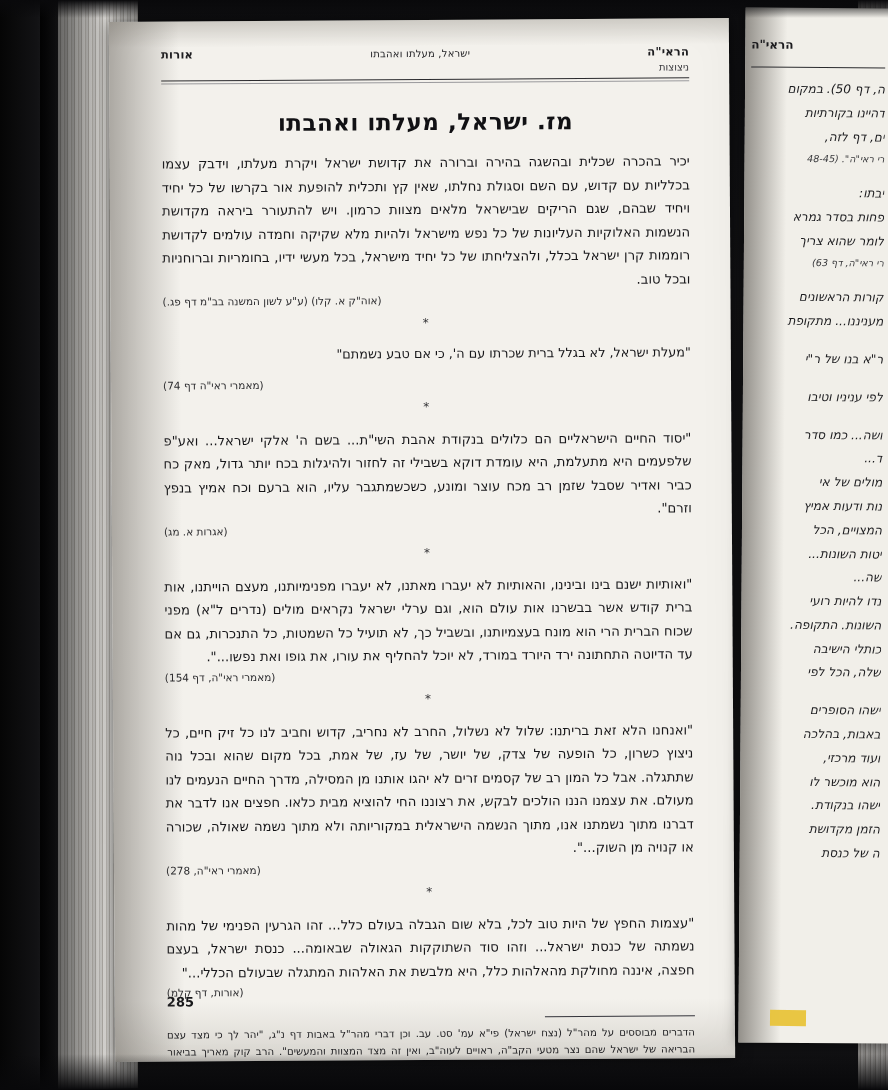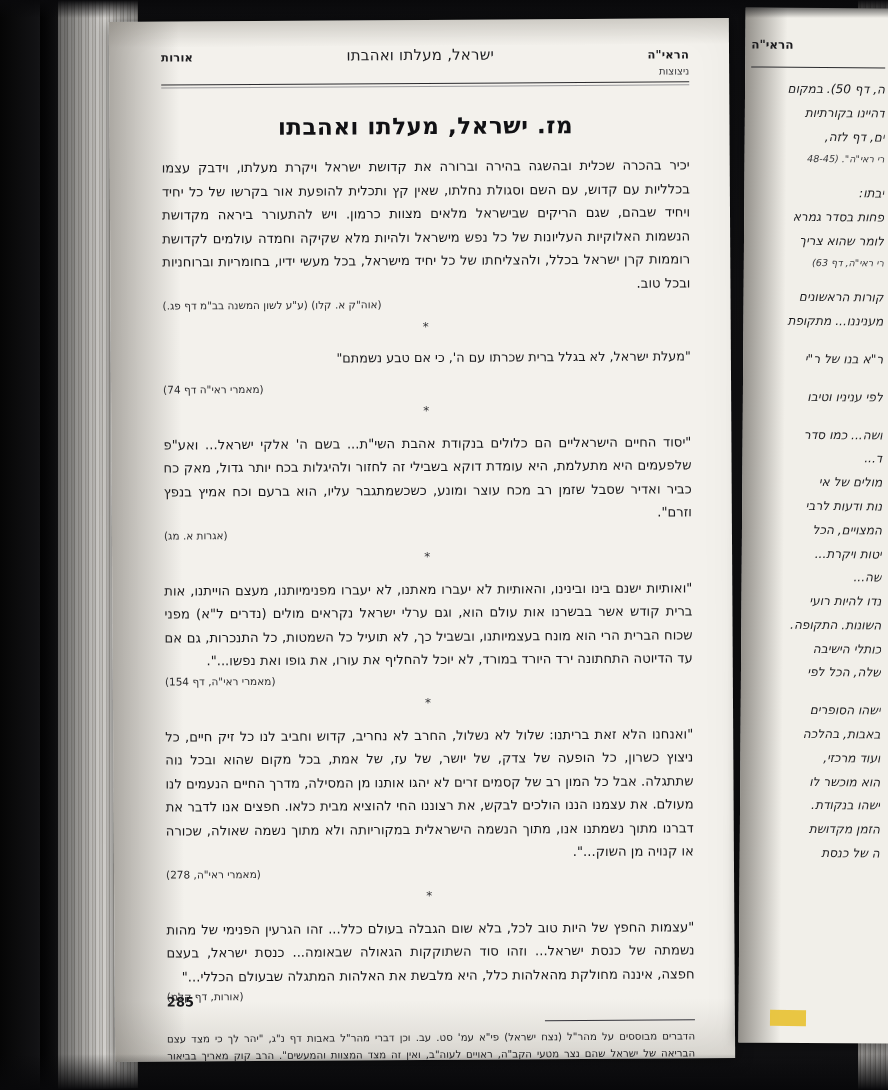--- a/index.html
+++ b/index.html
@@ -138,21 +138,21 @@
   .runhead {
     display: flex;
     justify-content: space-between;
     align-items: baseline;
     direction: rtl;
     font-size: 11.5px;
     color: #1d1d20;
     letter-spacing: 0.2px;
   }
   .runhead .center {
-    font-size: 15px;
+    font-size: 10px;
   }
   .runhead .side {
     font-size: 11.5px;
     font-weight: bold;
   }
   .runhead-2 {
     display: flex;
     justify-content: space-between;
     direction: rtl;
     font-size: 10px;
@@ -394,23 +394,23 @@
 
       <div class="gap"></div>
       <div class="rline">ר"א בנו של ר"י</div>
       <div class="gap"></div>
       <div class="rline">לפי עניניו וטיבו</div>
 
       <div class="gap"></div>
       <div class="rline">ושה... כמו סדר</div>
       <div class="rline">ד...</div>
       <div class="rline">מולים של אי</div>
-      <div class="rline">נות ודעות לרבי</div>
+      <div class="rline">נות ודעות אמיץ</div>
       <div class="rline">המצויים, הכל</div>
-      <div class="rline">יטות ויקרת...</div>
+      <div class="rline">יטות השונות...</div>
       <div class="rline">שה...</div>
       <div class="rline">נדו להיות רועי</div>
       <div class="rline">השונות. התקופה.</div>
       <div class="rline">כותלי הישיבה</div>
       <div class="rline">שלה, הכל לפי</div>
 
       <div class="gap"></div>
       <div class="rline">ישהו הסופרים</div>
       <div class="rline">באבות, בהלכה</div>
       <div class="rline">ועוד מרכזי,</div>

